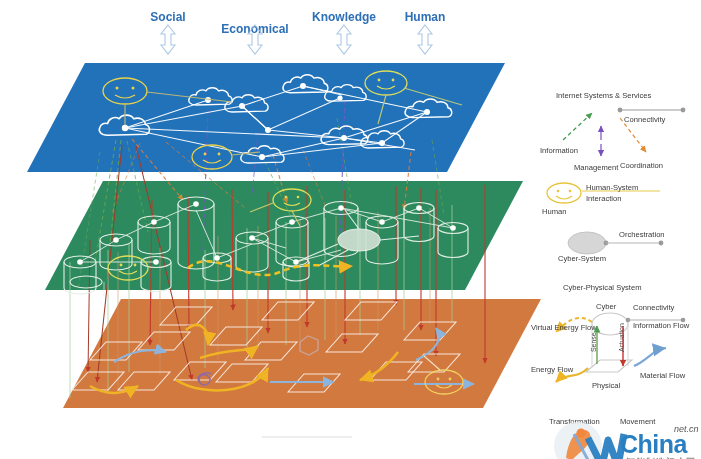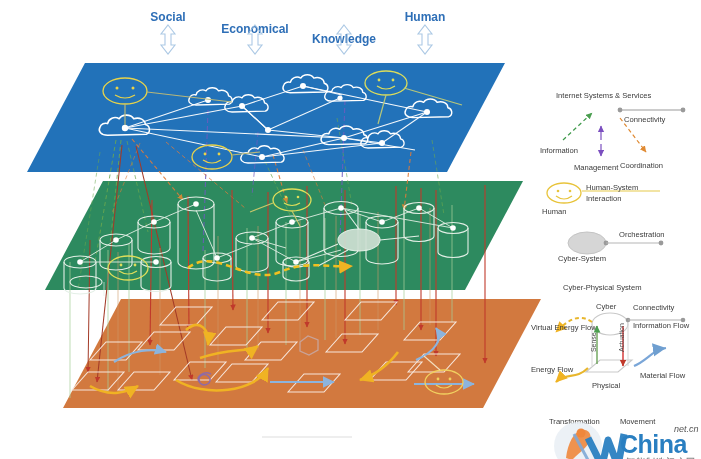--- a/index.html
+++ b/index.html
@@ -16,21 +16,21 @@
   .wm{position:absolute;left:548px;top:420px;width:150px;height:58px;}
   .wm-txt{position:absolute;font-family:"Liberation Sans","DejaVu Sans",sans-serif;}
 </style>
 </head>
 <body>
 
 <div id="stage">
 
   <div class="hdr-label" style="left:168px;top:10px;">Social</div>
   <div class="hdr-label" style="left:255px;top:22px;">Economical</div>
-  <div class="hdr-label" style="left:344px;top:10px;margin-top:22px;">Knowledge</div>
+  <div class="hdr-label" style="left:344px;top:10px;">Knowledge</div>
   <div class="hdr-label" style="left:425px;top:10px;">Human</div>
 
   <div class="layer-tag" style="left:470px;top:66px;">Internet of CPS</div>
   <div class="layer-tag" style="left:487px;top:185px;">Cyber</div>
   <div class="layer-tag" style="left:475px;top:303px;">Physical</div>
 
   <svg id="svgroot" viewBox="0 0 701 459">
     <defs>
       <marker id="ar-red" markerWidth="7" markerHeight="7" refX="5" refY="2.6" orient="auto">
         <path d="M0,0 L5.4,2.6 L0,5.2 z" fill="#c0392b"></path>

